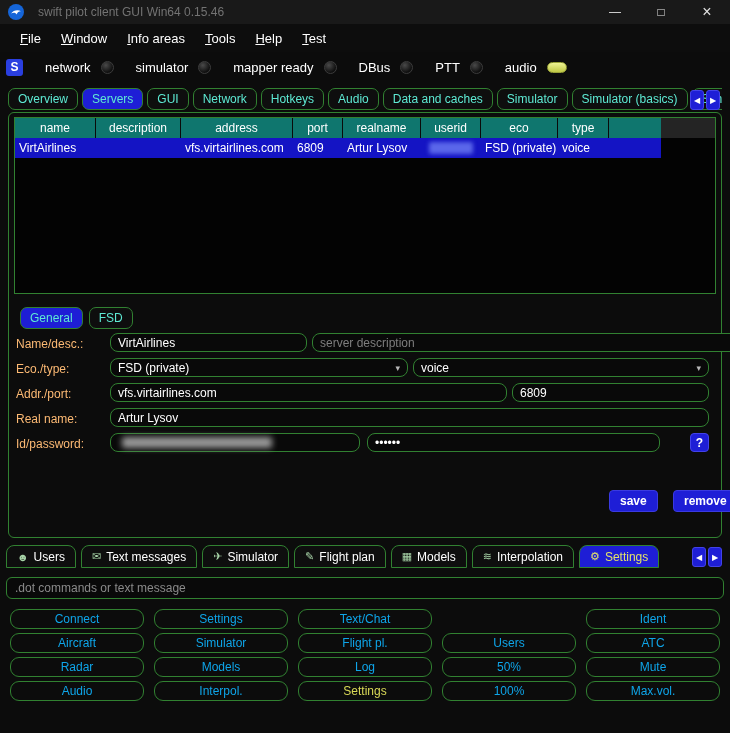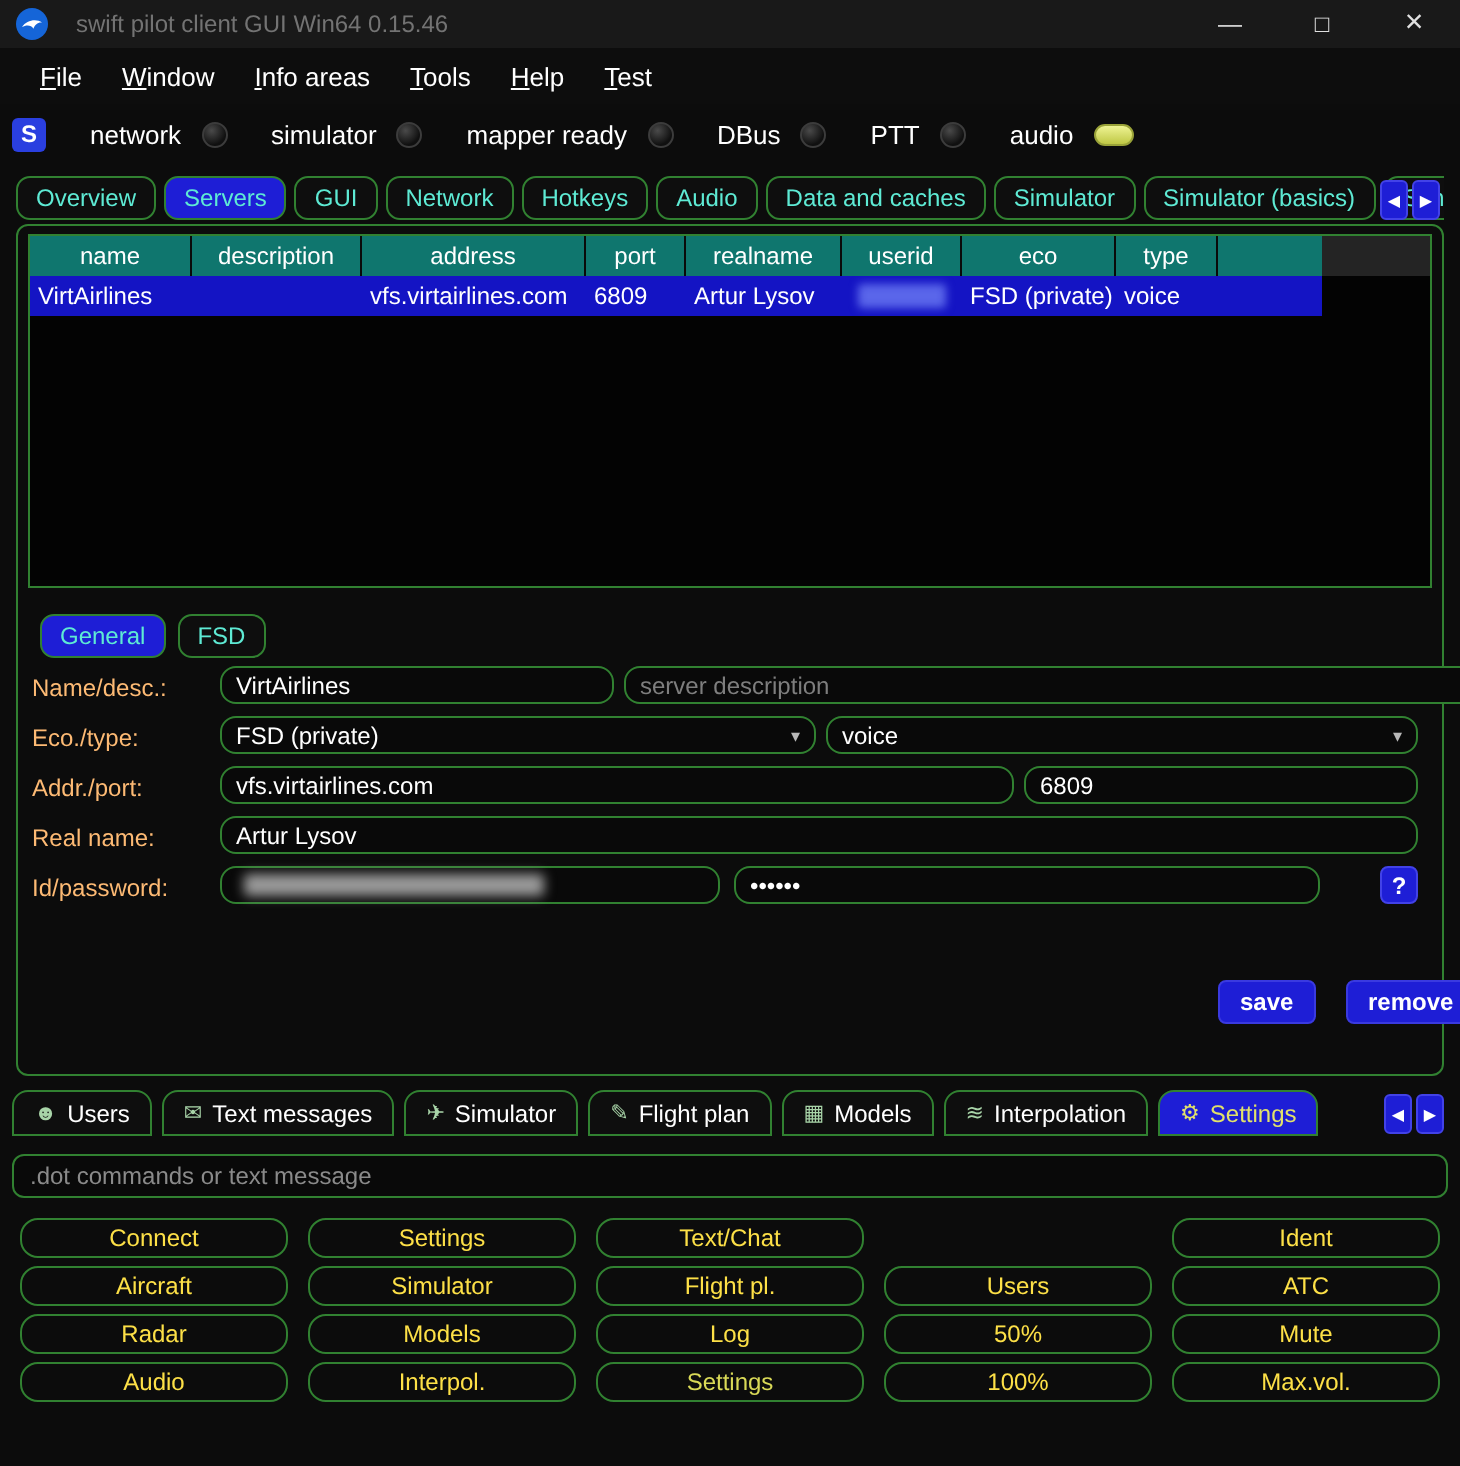--- a/index.html
+++ b/index.html
@@ -77,21 +77,21 @@
   .btab .ticon{font-size:11px;color:#a8d4a8;}
   .btab.selected{background:var(--blue);color:var(--yellow);}
   .btab.selected .ticon{color:var(--yellow);}
 
   
   .cmd{position:absolute;top:577px;left:6px;width:718px;height:22px;background:#090909;border:1px solid var(--green);border-radius:6px;color:#fff;font-size:12px;padding:0 8px;font-family:"Liberation Sans",sans-serif;outline:none;}
   .cmd::placeholder{color:#8a8a8a;}
 
   
   .grid{position:absolute;top:609px;left:10px;width:710px;display:grid;grid-template-columns:repeat(5,1fr);column-gap:10px;row-gap:4px;}
-  .gbtn{height:20px;border:1px solid var(--green);border-radius:9px;background:#0c0c0c;color:#fde047;font-size:12px;display:flex;align-items:center;justify-content:center;font-family:"Liberation Sans",sans-serif;}
+  .gbtn{height:20px;border:1px solid var(--green);border-radius:9px;background:#0c0c0c;color:#0ea5e9;font-size:12px;display:flex;align-items:center;justify-content:center;font-family:"Liberation Sans",sans-serif;}
   .gbtn.accent{color:#d9d957;}
   .gempty{height:20px;}
 </style>
 </head>
 <body>
 
 <div class="titlebar">
   <span class="app-icon">
     <svg width="16" height="16" viewBox="0 0 16 16">
         <circle cx="8" cy="8" r="8" fill="#1565d8"></circle>

